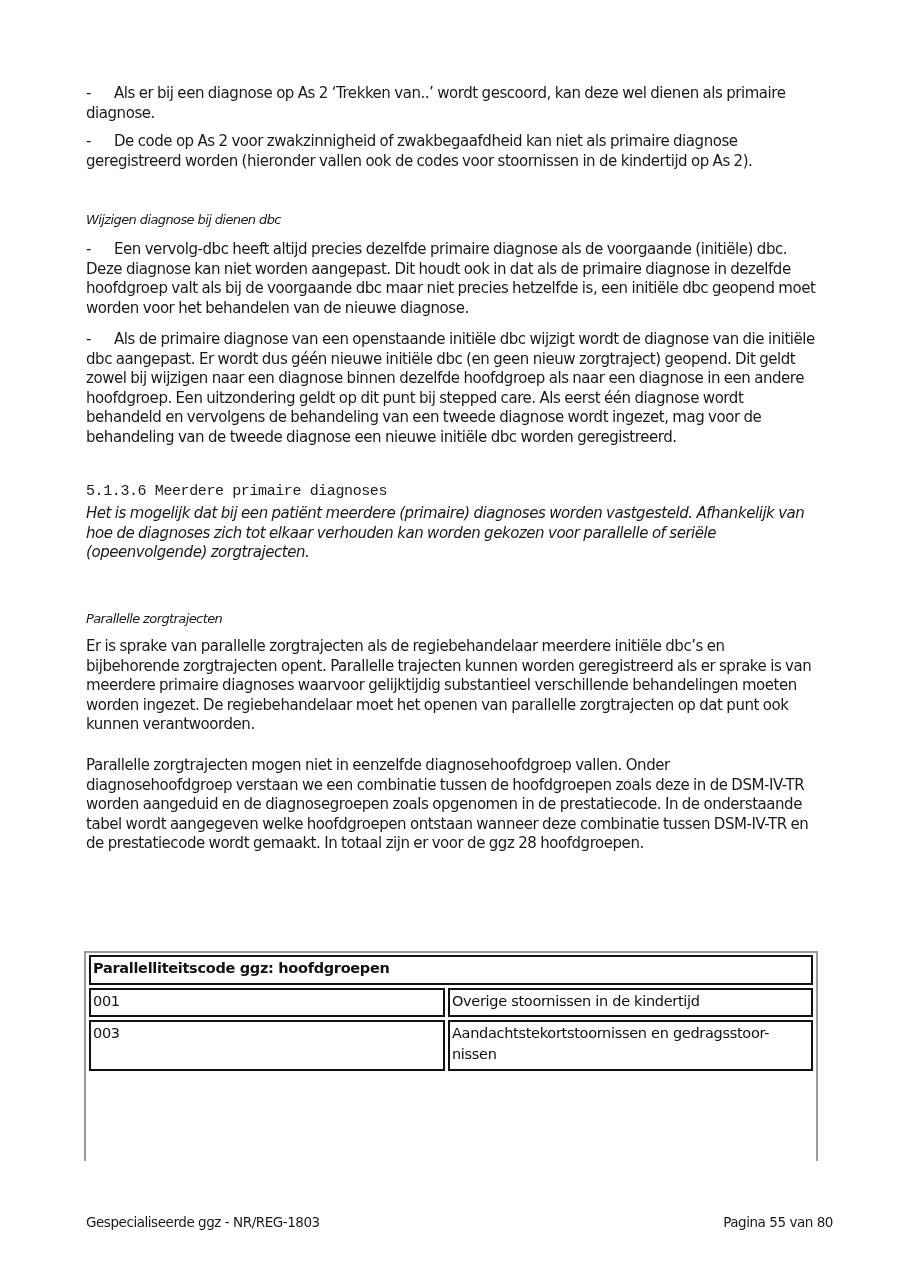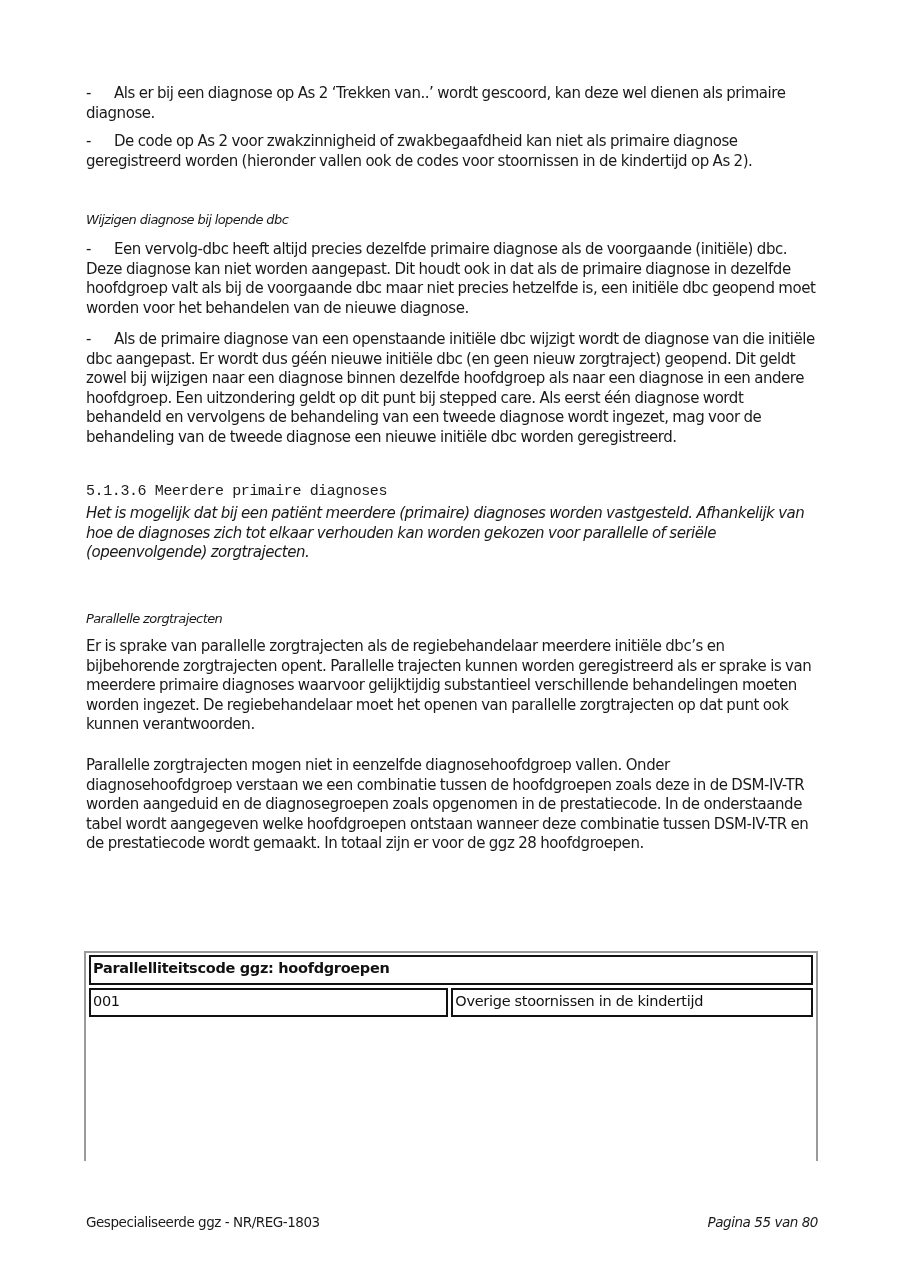--- a/index.html
+++ b/index.html
@@ -85,35 +85,35 @@
     table.codes tr.short td { height: 22px; }
 
     .footer {
       position: absolute;
       top: 1214px;
       font-size: 13.5px;
       letter-spacing: -0.45px;
       color: #1a1a1a;
     }
     .footer-left { left: 86px; }
-    .footer-right { right: 82px; font-style: italic; }
+    .footer-right { right: 67px; }
   </style>
 </head>
 <body>
 
 <div class="page">
 
   <p class="para bullet abs" style="top:0px;">
     <span class="dash">-</span><span>Als er bij een diagnose op As 2 ‘Trekken van..’ wordt gescoord, kan deze wel dienen als primaire diagnose.</span>
   </p>
   <p class="para bullet abs" style="top:48px;">
     <span class="dash">-</span><span>De code op As 2 voor zwakzinnigheid of zwakbegaafdheid kan niet als primaire diagnose geregistreerd worden (hieronder vallen ook de codes voor stoornissen in de kindertijd op As 2).</span>
   </p>
 
-  <p class="heading-italic abs" style="top:128px;">Wijzigen diagnose bij lopende dbc</p>
+  <p class="heading-italic abs" style="top:128px;">Wijzigen diagnose bij dienen dbc</p>
   <p class="para bullet abs" style="top:156px;">
     <span class="dash">-</span><span>Een vervolg-dbc heeft altijd precies dezelfde primaire diagnose als de voorgaande (initiële) dbc. Deze diagnose kan niet worden aangepast. Dit houdt ook in dat als de primaire diagnose in dezelfde hoofdgroep valt als bij de voorgaande dbc maar niet precies hetzelfde is, een initiële dbc geopend moet worden voor het behandelen van de nieuwe diagnose.</span>
   </p>
   <p class="para bullet abs" style="top:246px;">
     <span class="dash">-</span><span>Als de primaire diagnose van een openstaande initiële dbc wijzigt wordt de diagnose van die initiële dbc aangepast. Er wordt dus géén nieuwe initiële dbc (en geen nieuw zorgtraject) geopend. Dit geldt zowel bij wijzigen naar een diagnose binnen dezelfde hoofdgroep als naar een diagnose in een andere hoofdgroep. Een uitzondering geldt op dit punt bij stepped care. Als eerst één diagnose wordt behandeld en vervolgens de behandeling van een tweede diagnose wordt ingezet, mag voor de behandeling van de tweede diagnose een nieuwe initiële dbc worden geregistreerd.</span>
   </p>
 
   <p class="section-heading abs" style="top:399px;">5.1.3.6 Meerdere primaire diagnoses</p>
   <p class="para abs" style="top:420px;font-style:italic;">Het is mogelijk dat bij een patiënt meerdere (primaire) diagnoses worden vastgesteld. Afhankelijk van hoe de diagnoses zich tot elkaar verhouden kan worden gekozen voor parallelle of seriële (opeenvolgende) zorgtrajecten.</p>
 
@@ -125,18 +125,22 @@
 <div class="tbl-wrap">
   <table class="codes">
     <tbody>
         <tr>
       <th colspan="2">Parallelliteitscode ggz: hoofdgroepen</th>
     </tr>
     <tr class="short">
       <td class="code">001</td>
       <td class="desc">Overige stoornissen in de kindertijd</td>
     </tr>
+    <tr class="tall">
+      <td class="code">003</td>
+      <td class="desc">Aandachtstekortstoornissen en gedragsstoor-nissen</td>
+    </tr>
   </tbody>
     </table>
 </div>
 
 <div class="footer footer-left">Gespecialiseerde ggz - NR/REG-1803</div>
 <div class="footer footer-right">Pagina 55 van 80</div>
 
 </body></html>

